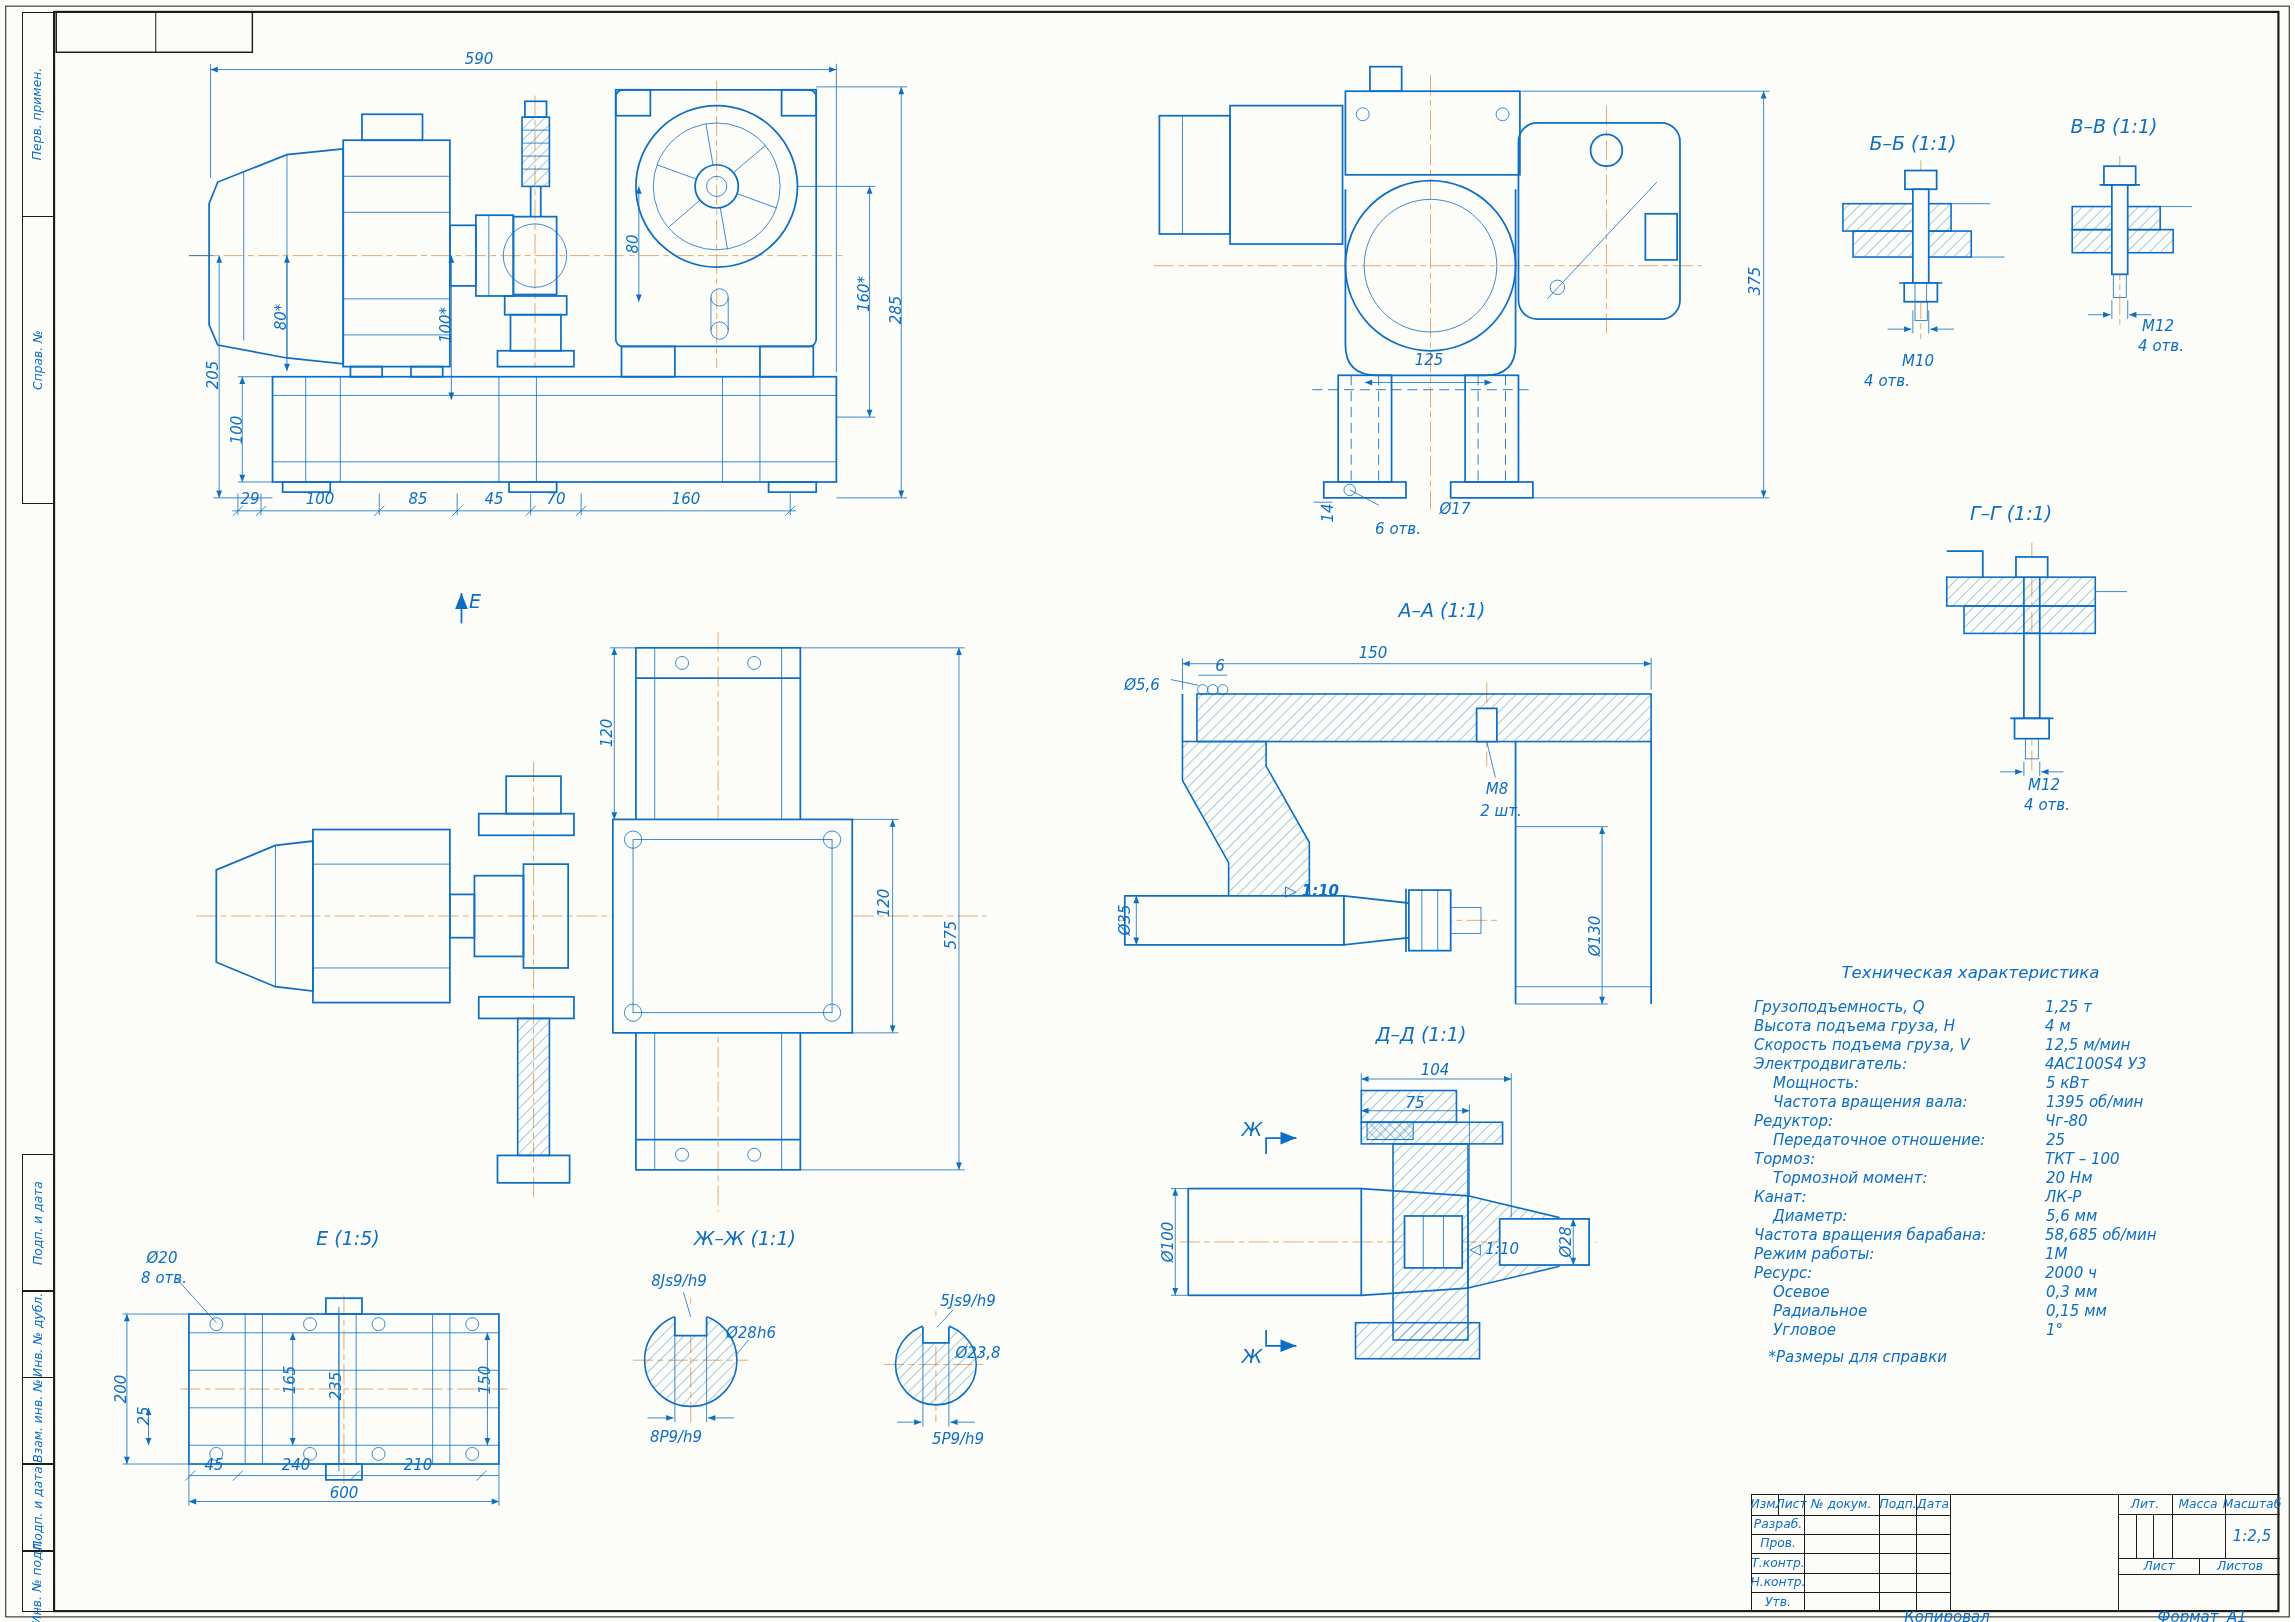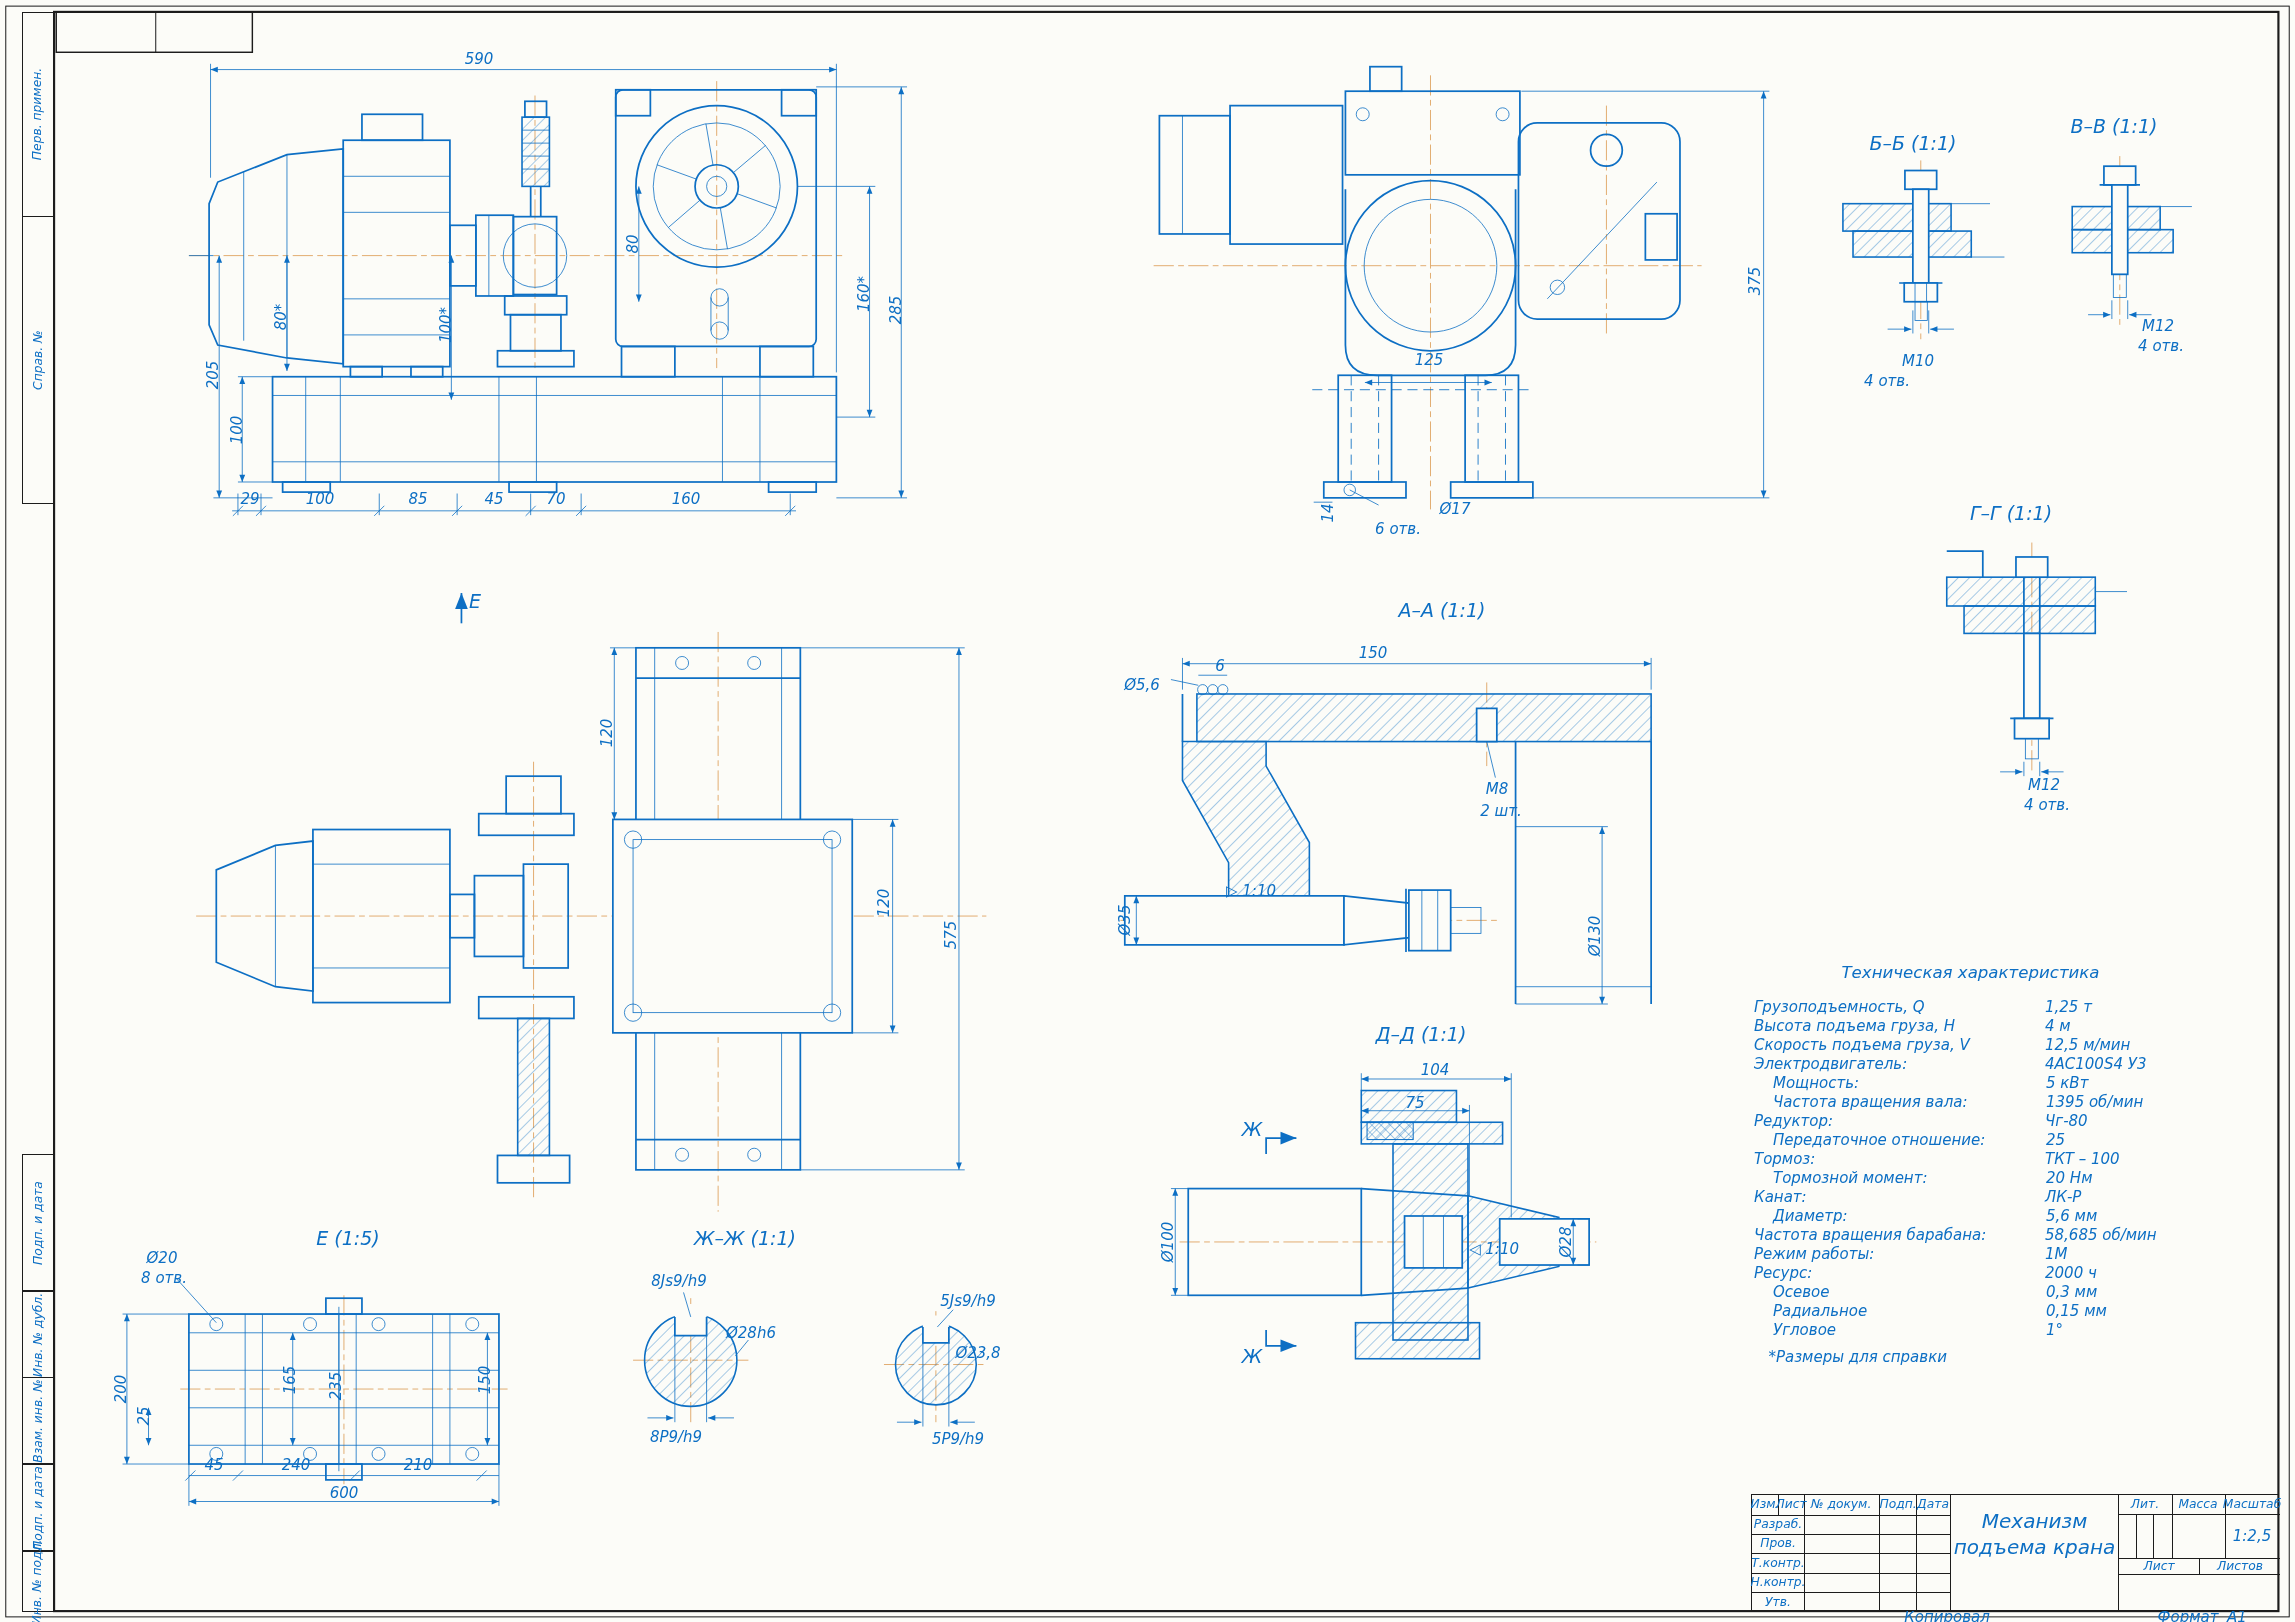--- a/index.html
+++ b/index.html
@@ -465,21 +465,21 @@
       <span class="lbl r90" style="left: 607px; top: 733px;">120</span>
       <span class="lbl r90" style="left: 884px; top: 903px;">120</span>
       <span class="lbl r90" style="left: 951px; top: 935px;">575</span>
       <span class="lbl vtitle" style="left: 1442px; top: 610px;">А–А (1:1)</span>
       <span class="lbl" style="left: 1373px; top: 653px;">150</span>
       <span class="lbl" style="left: 1142px; top: 685px;">Ø5,6</span>
       <span class="lbl" style="left: 1220px; top: 666px;">6</span>
       <span class="lbl" style="left: 1497px; top: 789px;">М8</span>
       <span class="lbl" style="left: 1501px; top: 811px;">2 шт.</span>
       <span class="lbl r90" style="left: 1125px; top: 920px;">Ø35</span>
-      <span class="lbl" style="left: 1251px; top: 891px;">▷ 1:10</span>
+      <span class="lbl" style="left: 1312px; top: 891px; font-weight: bold;">▷ 1:10</span>
       <span class="lbl r90" style="left: 1595px; top: 936px;">Ø130</span>
       <span class="lbl vtitle" style="left: 1421px; top: 1034px;">Д–Д (1:1)</span>
       <span class="lbl" style="left: 1435px; top: 1070px;">104</span>
       <span class="lbl" style="left: 1415px; top: 1103px;">75</span>
       <span class="lbl r90" style="left: 1168px; top: 1242px;">Ø100</span>
       <span class="lbl r90" style="left: 1566px; top: 1242px;">Ø28</span>
       <span class="lbl" style="left: 1494px; top: 1249px;">◁ 1:10</span>
       <span class="lbl vtitle" style="left: 1252px; top: 1129px;">Ж</span>
       <span class="lbl vtitle" style="left: 1252px; top: 1356px;">Ж</span>
       <span class="lbl vtitle" style="left: 348px; top: 1238px;">Е (1:5)</span>
@@ -611,21 +611,20 @@
     <span class="tbl" style="left:13px;top:9.4px">Изм.</span>
     <span class="tbl" style="left:39px;top:9.4px">Лист</span>
     <span class="tbl" style="left:89px;top:9.4px">№ докум.</span>
     <span class="tbl" style="left:146px;top:9.4px">Подп.</span>
     <span class="tbl" style="left:181px;top:9.4px">Дата</span>
     <span class="tbl" style="left:26px;top:29px">Разраб.</span>
     <span class="tbl" style="left:26px;top:48px">Пров.</span>
     <span class="tbl" style="left:26px;top:68px">Т.контр.</span>
     <span class="tbl" style="left:26px;top:87px">Н.контр.</span>
     <span class="tbl" style="left:26px;top:107px">Утв.</span>
-    <div id="tb-doctitle">Механизм подъема крана</div>
     <span class="tbl" style="left:393px;top:9.4px">Лит.</span>
     <span class="tbl" style="left:446px;top:9.4px">Масса</span>
     <span class="tbl" style="left:500px;top:9.4px">Масштаб</span>
     <span class="tbl" style="left:500px;top:41px;font-size:15px">1:2,5</span>
     <span class="tbl" style="left:407px;top:71px">Лист</span>
     <span class="tbl" style="left:488px;top:71px">Листов</span>
   </div>
 
   <div class="stamp" style="top:11.5px;height:205px">
       <span>Перв. примен.</span>

